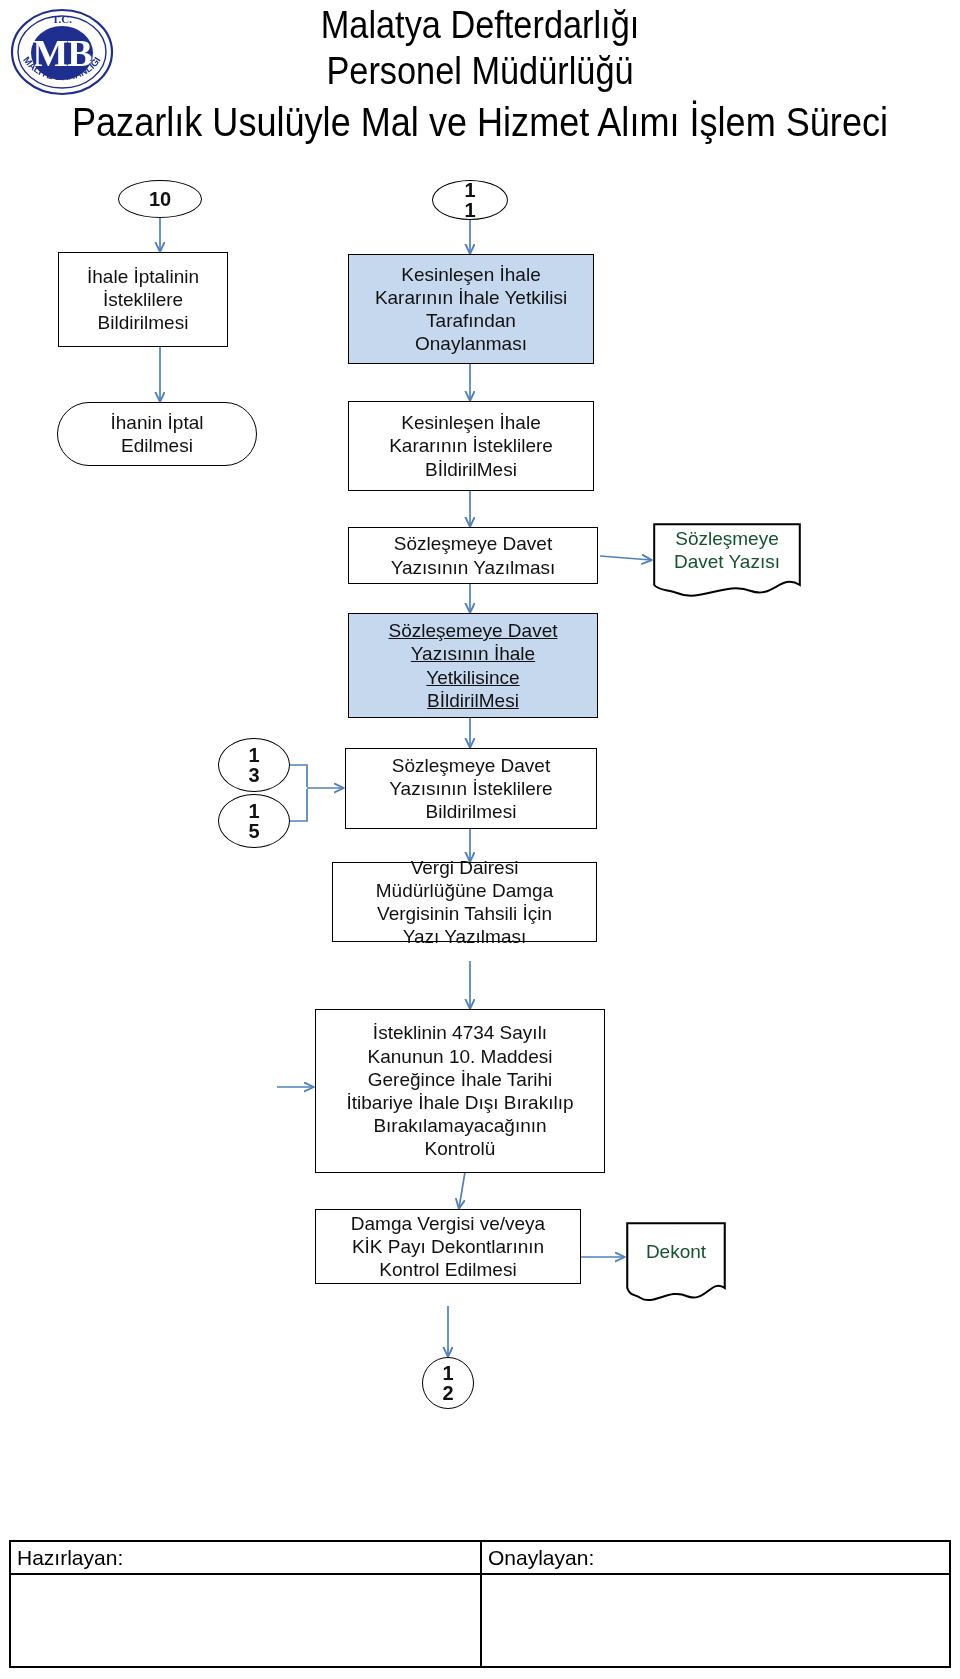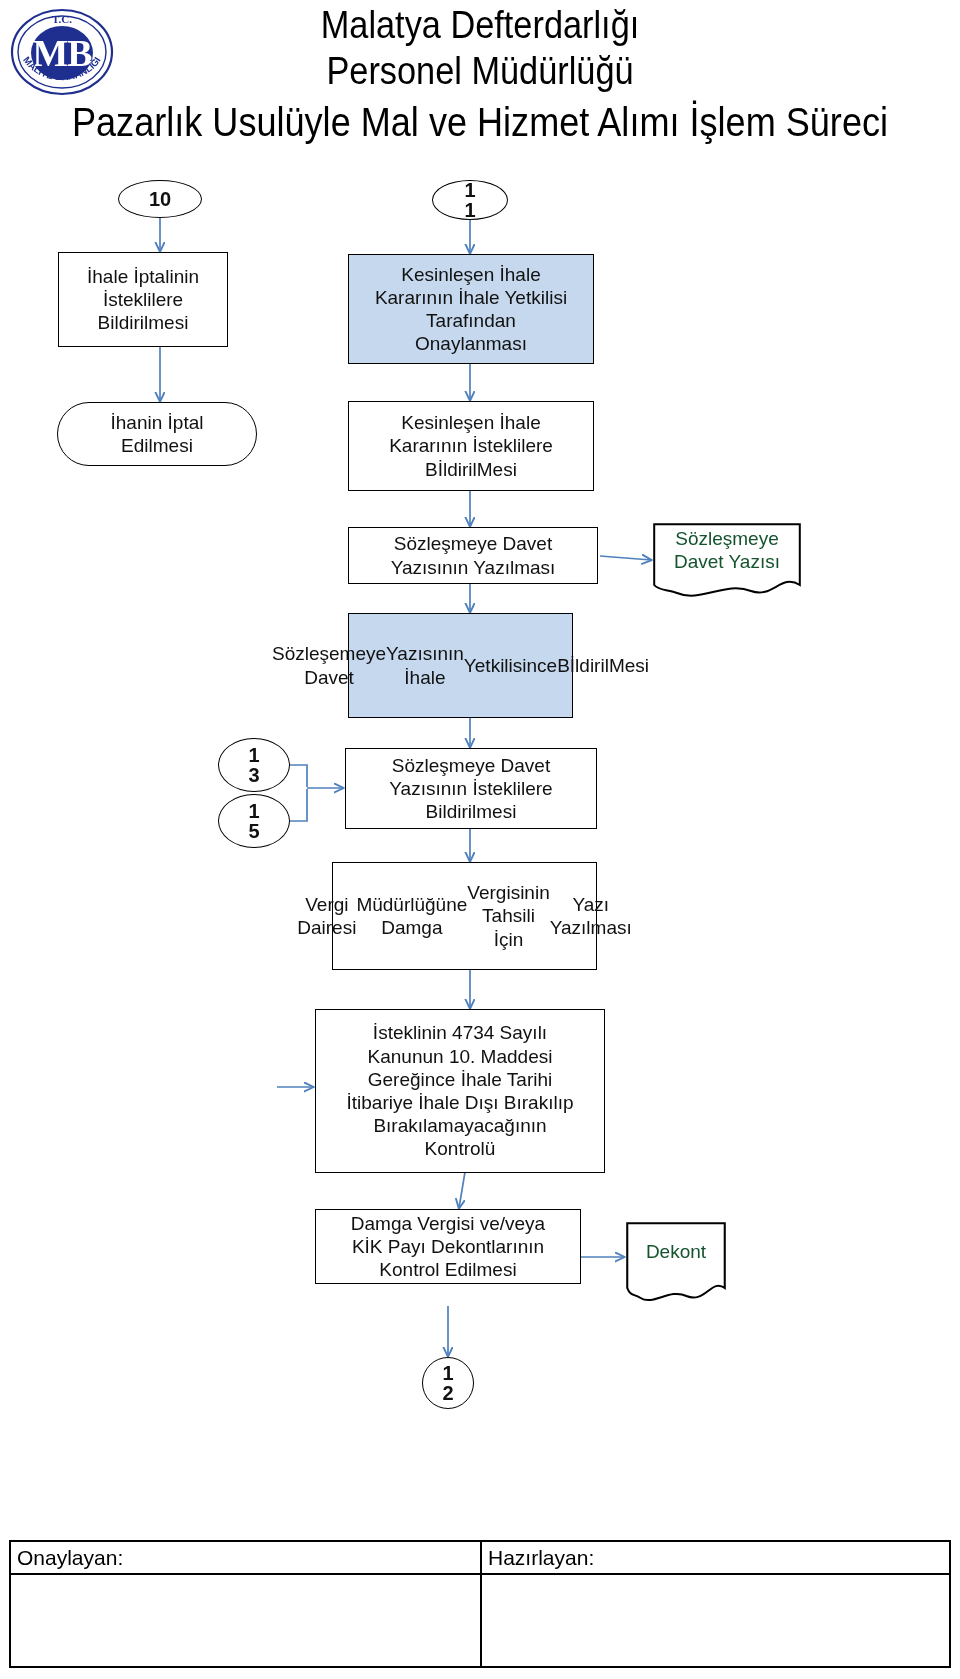--- a/index.html
+++ b/index.html
@@ -264,34 +264,34 @@
       <path d="M 1.2,1.2 L 146.8,1.2 L 146.8,62 C 128,50 120,76 98,68 C 72,58 48,80 24,70 C 14,66 6,68 1.2,62 Z" fill="#ffffff" stroke="#000000" stroke-width="2"></path>
     </svg>
     <div class="doc-label">
       <div>
         <div>Sözleşmeye</div>
         <div>Davet Yazısı</div>
       </div>
     </div>
   </div>
 
-  <div class="node proc blue" style="left:348px; top:613px; width:225px; height:105px; ">
+  <div class="node proc blue" style="left:348px; top:613px; width:250px; height:105px; flex-direction:column;text-decoration:underline;">
     <span>Sözleşemeye Davet</span>
     <span>Yazısının İhale</span>
     <span>Yetkilisince</span>
     <span>BİldirilMesi</span>
   </div>
 
   <div class="node proc" style="left:345px; top:748px; width:252px; height:81px; flex-direction:column;">
     <span>Sözleşmeye Davet</span>
     <span>Yazısının İsteklilere</span>
     <span>Bildirilmesi</span>
   </div>
 
-  <div class="node proc" style="left:332px; top:862px; width:265px; height:108px; ">
+  <div class="node proc" style="left:332px; top:862px; width:265px; height:80px; flex-direction:column;">
     <span>Vergi Dairesi</span>
     <span>Müdürlüğüne Damga</span>
     <span>Vergisinin Tahsili İçin</span>
     <span>Yazı Yazılması</span>
   </div>
 
 
   <div class="node proc" style="left:315px; top:1009px; width:290px; height:164px; flex-direction:column;">
     <span>İsteklinin 4734 Sayılı</span>
     <span>Kanunun 10. Maddesi</span>
@@ -311,22 +311,22 @@
     <svg viewBox="0 0 96 82" preserveAspectRatio="none" xmlns="http://www.w3.org/2000/svg">
       <path d="M 1.2,1.2 L 94.8,1.2 L 94.8,66 C 82,56 76,82 58,74 C 42,66 26,84 14,76 C 8,72 4,74 1.2,66 Z" fill="#ffffff" stroke="#000000" stroke-width="2"></path>
     </svg>
     <div class="doc-label">
       <div>Dekont</div>
     </div>
   </div>
 
   <div id="footer-table">
     <div class="foot-col">
+      <div class="foot-head">Hazırlayan:</div>
+      <div class="foot-body"></div>
+    </div>
+    <div class="foot-col">
       <div class="foot-head">Onaylayan:</div>
       <div class="foot-body"></div>
     </div>
-    <div class="foot-col">
-      <div class="foot-head">Hazırlayan:</div>
-      <div class="foot-body"></div>
-    </div>
   </div>
 
 </div>
 
 </body></html>

